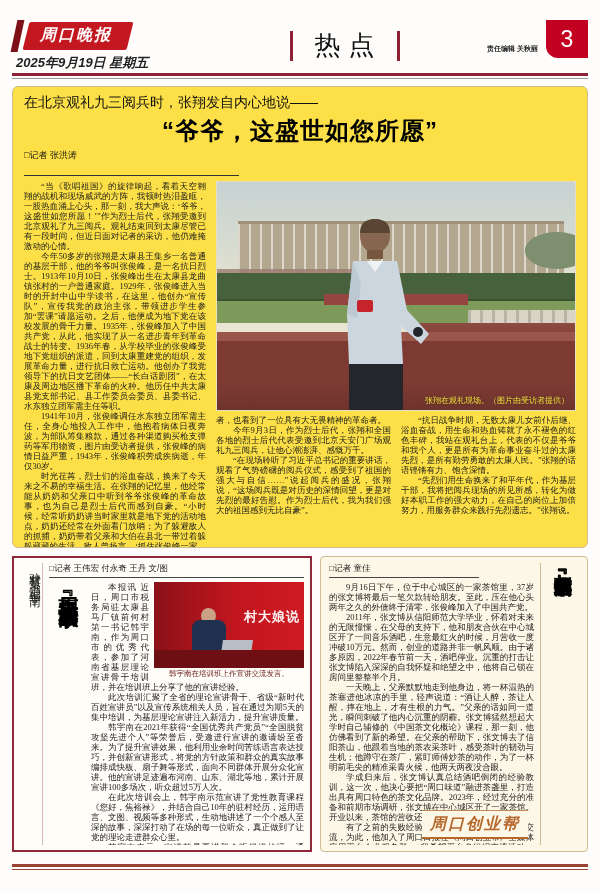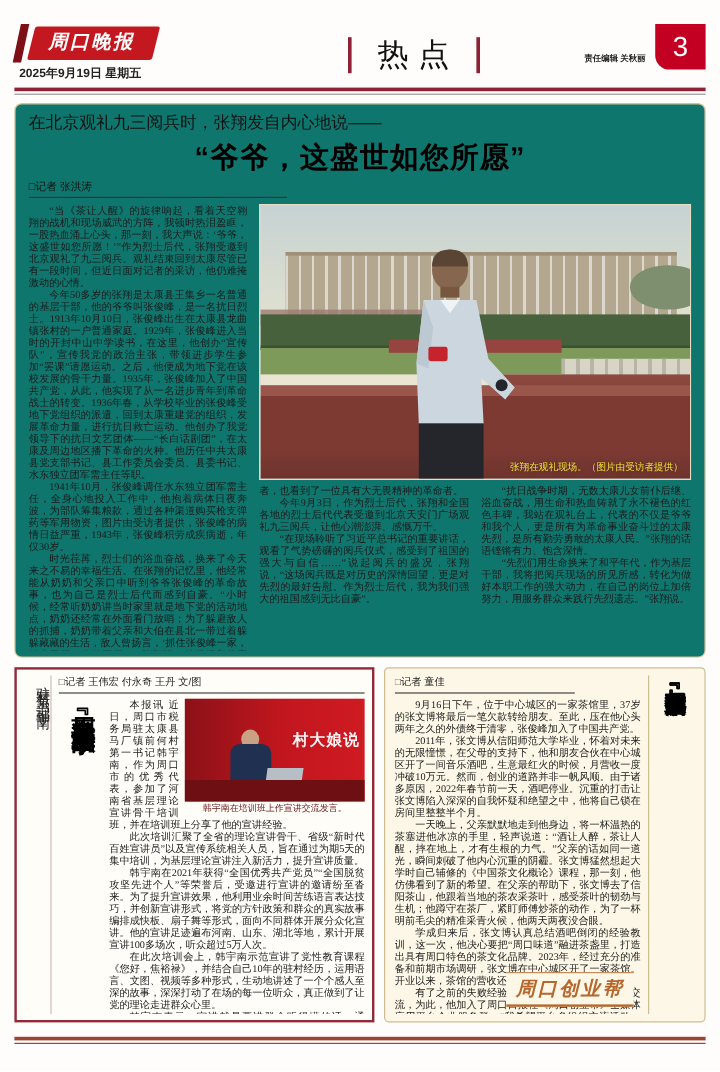--- a/index.html
+++ b/index.html
@@ -9,41 +9,41 @@
   
   .masthead{display:flex;align-items:flex-start;justify-content:space-between;height:48px;}
   .logo-wrap{width:190px;}
   .logo-banner{position:relative;display:inline-block;background:#c3181f;color:#fff;
      transform:skew(-14deg);padding:3px 18px 4px 14px;border-radius:2px;margin-left:14px;}
   .logo-banner:before{content:"";position:absolute;left:-12px;top:-2px;bottom:-2px;width:7px;
      background:#7d0f16;transform:skew(2deg);}
   .logo-banner span{display:inline-block;transform:skew(14deg);
      font-family:"DejaVu Serif", serif;font-weight:bold;font-style:italic;
      font-size:16px;letter-spacing:2px;}
-  .date-line{font-size:10px;font-weight:bold;margin:4px 0 0 4px;color:#222;
-     font-family:"Liberation Sans", sans-serif;}
+  .date-line{font-size:13px;font-weight:bold;margin:4px 0 0 4px;color:#222;
+     font-family:"Liberation Sans", sans-serif;font-style:italic;}
   .section-head{display:flex;align-items:center;gap:14px;margin-top:6px;}
   .vbar{width:3px;height:30px;background:#8e2136;}
   .section-title{font-size:26px;letter-spacing:8px;color:#111;text-indent:8px;
      font-family:"Liberation Sans", sans-serif;}
   .head-right{display:flex;align-items:flex-end;gap:8px;}
   .editor-line{font-size:7px;color:#222;margin-bottom:4px;font-weight:bold;
      font-family:"Liberation Sans", sans-serif;}
   .page-number{display:flex;align-items:center;justify-content:center;width:42px;height:38px;
      background:#c40022;color:#fff;font-size:23px;font-family:"Liberation Sans", sans-serif;
      border-radius:0 0 0 12px;margin-top:-2px;}
   .rule-double{margin-top:3px;border-top:3px solid #8e2136;border-bottom:1px solid #9a9a9a;height:2px;}
   
-  .main-box{margin-top:7px;height:462px;box-sizing:border-box;background:#0f766e;
+  .main-box{margin-top:7px;height:462px;box-sizing:border-box;background:#fde047;
      border:1px solid #cfbd92;border-radius:6px;padding:7px 11px;overflow:hidden;}
   .kicker{font-size:14px;color:#111;font-family:"Liberation Sans", sans-serif;}
   .headline{margin:3px 0 2px;text-align:center;font-size:24px;font-weight:900;color:#000;
      letter-spacing:1px;font-family:"Liberation Sans", sans-serif;}
   .byline{font-size:9px;color:#111;border-bottom:1px solid #333;width:215px;
-     padding-bottom:2px;margin-bottom:5px;font-family:"Liberation Sans", sans-serif;}
+     padding-bottom:13px;margin-bottom:5px;font-family:"Liberation Sans", sans-serif;}
   .main-body{display:flex;gap:10px;height:372px;overflow:hidden;}
   .col1{width:182px;flex:none;overflow:hidden;}
   .right-wrap{flex:1;display:flex;flex-direction:column;}
   .p{margin:0;font-size:8.5px;line-height:10px;text-indent:2em;text-align:justify;}
   .p.cont{text-indent:0;}
   .two-cols{display:flex;gap:10px;margin-top:4px;flex:1;overflow:hidden;}
   .two-cols .col{flex:1;overflow:hidden;}
   
   .main-photo{position:relative;width:100%;height:230px;margin:0;overflow:hidden;
      border:1px solid #e6ddc4;box-sizing:border-box;background:#cfd8d6;}
@@ -134,21 +134,21 @@
     </div>
   </header>
   <div class="rule-double"></div>
 
   <section class="main-box">
     <div class="kicker">在北京观礼九三阅兵时，张翔发自内心地说——</div>
     <h1 class="headline">“爷爷，这盛世如您所愿”</h1>
     <div class="byline">□记者 张洪涛</div>
     <div class="main-body">
       <div class="col1">
-        <p class="p">“当《茶让人醒》的旋律响起，看着天空翱翔的战机和现场威武的方阵，我顿时热泪盈眶，一股热血涌上心头，那一刻，我大声说：‘爷爷，这盛世如您所愿！’”作为烈士后代，张翔受邀到北京观礼了九三阅兵。观礼结束回到太康尽管已有一段时间，但近日面对记者的采访，他仍难掩激动的心情。</p>
+        <p class="p">“当《歌唱祖国》的旋律响起，看着天空翱翔的战机和现场威武的方阵，我顿时热泪盈眶，一股热血涌上心头，那一刻，我大声说：‘爷爷，这盛世如您所愿！’”作为烈士后代，张翔受邀到北京观礼了九三阅兵。观礼结束回到太康尽管已有一段时间，但近日面对记者的采访，他仍难掩激动的心情。</p>
         <p class="p">今年50多岁的张翔是太康县王集乡一名普通的基层干部，他的爷爷叫张俊峰，是一名抗日烈士。1913年10月10日，张俊峰出生在太康县龙曲镇张村的一户普通家庭。1929年，张俊峰进入当时的开封中山中学读书，在这里，他创办“宣传队”，宣传我党的政治主张，带领进步学生参加“罢课”请愿运动。之后，他便成为地下党在该校发展的骨干力量。1935年，张俊峰加入了中国共产党，从此，他实现了从一名进步青年到革命战士的转变。1936年春，从学校毕业的张俊峰受地下党组织的派遣，回到太康重建党的组织，发展革命力量，进行抗日救亡运动。他创办了我党领导下的抗日文艺团体——“长白话剧团”，在太康及周边地区播下革命的火种。他历任中共太康县党支部书记、县工作委员会委员、县委书记、水东独立团军需主任等职。</p>
         <p class="p">1941年10月，张俊峰调任水东独立团军需主任，全身心地投入工作中，他抱着病体日夜奔波，为部队筹集粮款，通过各种渠道购买枪支弹药等军用物资，图片由受访者提供，张俊峰的病情日益严重，1943年，张俊峰积劳成疾病逝，年仅30岁。</p>
         <p class="p">时光荏苒，烈士们的浴血奋战，换来了今天来之不易的幸福生活。在张翔的记忆里，他经常能从奶奶和父亲口中听到爷爷张俊峰的革命故事，也为自己是烈士后代而感到自豪。“小时候，经常听奶奶讲当时家里就是地下党的活动地点，奶奶还经常在外面看门放哨；为了躲避敌人的抓捕，奶奶带着父亲和大伯在县北一带过着躲躲藏藏的生活，敌人曾扬言，‘抓住张俊峰一家，鸡犬不留、狗娃不留’。”张翔说，从奶奶和父亲口中，他既看到了一位可亲、可敬的长</p>
       </div>
       <div class="right-wrap">
         <figure class="main-photo">
           <div class="ph-sky"></div>
           <div class="ph-building"></div>
           <div class="ph-hill"></div>
           <div class="ph-crowd"></div>

